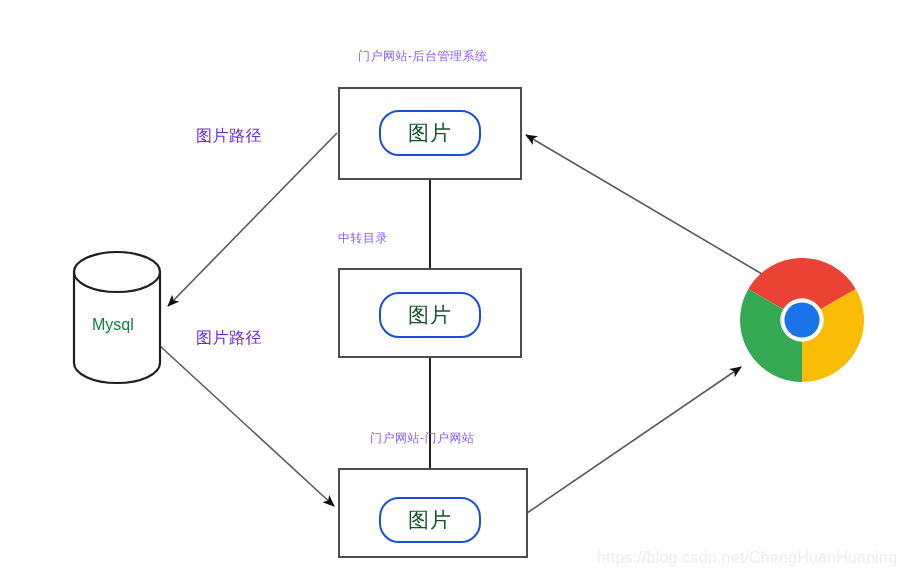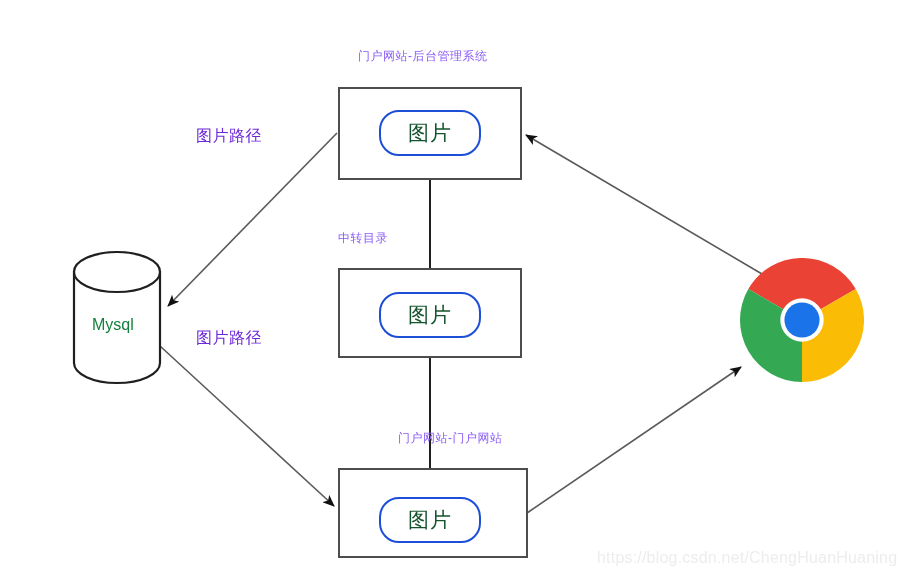--- a/index.html
+++ b/index.html
@@ -102,21 +102,21 @@
     <line x1="430" y1="340" x2="430" y2="497" stroke="#1f1f1f" stroke-width="2" marker-end="url(#arrowhead)"></line>
 
     <g>
       <path d="M74,272 L74,363 A43,20 0 0 0 160,363 L160,272 Z" fill="#ffffff" stroke="#1f1f1f" stroke-width="2.2"></path>
       <ellipse cx="117" cy="272" rx="43" ry="20" fill="#ffffff" stroke="#1f1f1f" stroke-width="2.2"></ellipse>
     </g>
   </svg>
 
   <div class="group-title" style="left:358px; top:48px;">门户网站-后台管理系统</div>
   <div class="group-title" style="left:338px; top:230px;">中转目录</div>
-  <div class="group-title" style="left:370px; top:430px;margin-left:28px;">门户网站-门户网站</div>
+  <div class="group-title" style="left:370px; top:430px;">门户网站-门户网站</div>
 
   <div class="node-box" style="left:338px; top:87px; width:184px; height:93px;"></div>
   <div class="inner-chip" style="left:379px; top:110px; width:102px; height:46px;">图片</div>
 
   <div class="node-box" style="left:338px; top:268px; width:184px; height:90px;"></div>
   <div class="inner-chip" style="left:379px; top:292px; width:102px; height:46px;">图片</div>
 
   <div class="node-box" style="left:338px; top:468px; width:190px; height:90px;"></div>
   <div class="inner-chip" style="left:379px; top:497px; width:102px; height:46px;">图片</div>
 

